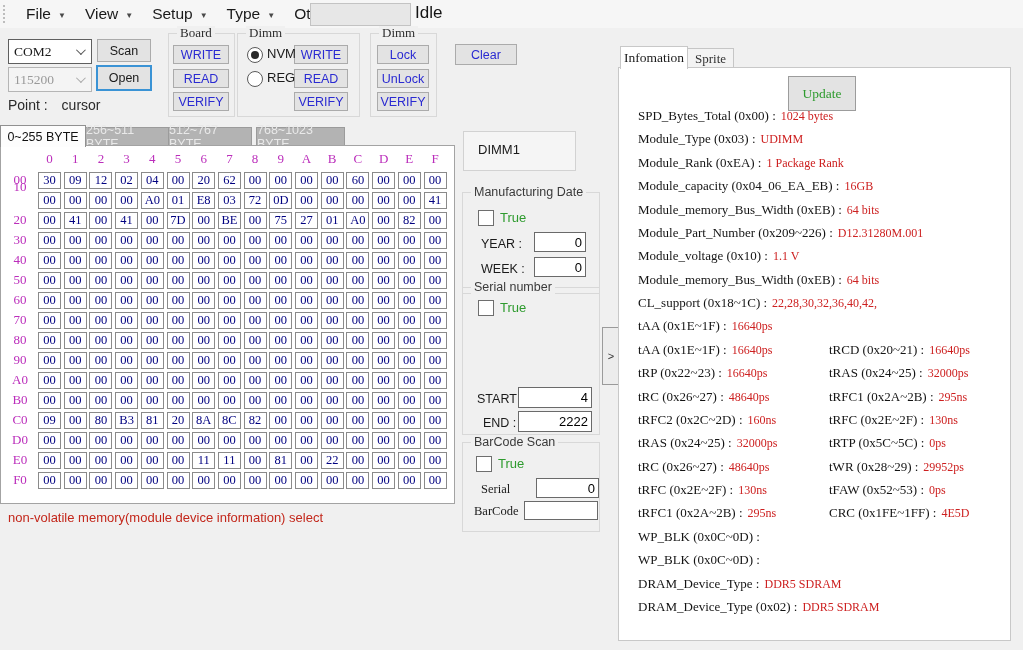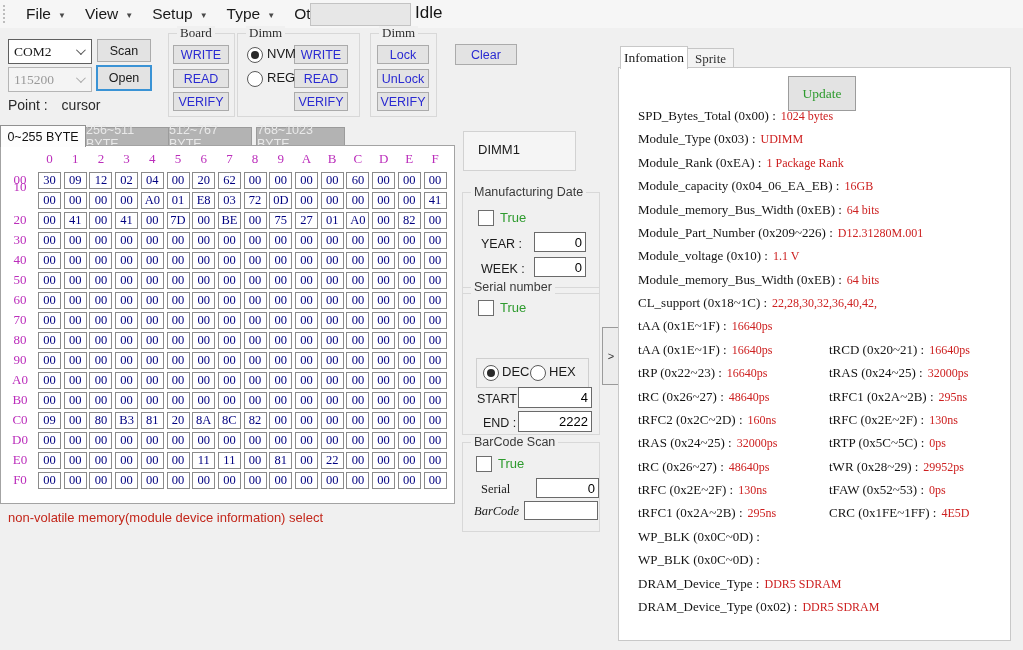--- a/index.html
+++ b/index.html
@@ -460,39 +460,33 @@
   <span class="flabel" style="left:18px;top:44px;">YEAR :</span>
   <input class="inp right" style="left: 71px; top: 39px; width: 44px; height: 18px;" value="0">
   <span class="flabel" style="left:18px;top:69px;">WEEK :</span>
   <input class="inp right" style="left: 71px; top: 64px; width: 44px; height: 18px;" value="0">
 </div>
 
 <div class="group" style="left:462px;top:287px;width:136px;height:146px;">
   <span class="group-label sans">Serial number</span>
   <span class="checkbox" style="left:15px;top:12px;"></span>
   <span class="truelbl" style="left:37px;top:12px;">True</span>
-  <div class="radio-box" id="base-box" style="left:13px;top:70px;width:111px;height:28px;">
-      <div class="radio sel" style="left: 6px; top: 6px;"></div>
-      <div class="rlabel" style="left: 25px; top: 5px;">DEC</div>
-      <div class="radio" style="left: 53px; top: 6px;"></div>
-      <div class="rlabel" style="left: 72px; top: 5px;">HEX</div>
-    </div>
   <span class="flabel" style="left:14px;top:104px;">START :</span>
   <input class="inp right" style="left: 55px; top: 99px; width: 66px; height: 19px;" value="4">
   <span class="flabel" style="left:20px;top:128px;">END :</span>
   <input class="inp right" style="left: 55px; top: 123px; width: 66px; height: 19px;" value="2222">
 </div>
 
 <div class="group" style="left:462px;top:442px;width:136px;height:88px;">
   <span class="group-label sans">BarCode Scan</span>
   <span class="checkbox" style="left:13px;top:13px;"></span>
   <span class="truelbl" style="left:35px;top:13px;">True</span>
   <span class="flabel serif" style="left:18px;top:39px;">Serial</span>
   <input class="inp right" style="left: 73px; top: 35px; width: 55px; height: 18px;" value="0">
-  <span class="flabel serif" style="left:11px;top:61px;font-style:italic;">BarCode</span>
+  <span class="flabel serif" style="left:11px;top:61px;">BarCode</span>
   <input class="inp" style="left: 61px; top: 58px; width: 66px; height: 17px;" value="">
 </div>
 
 <div id="expander">&gt;</div>
 
 <div id="info-tabs">
     <div class="info-tab active" style="left: 620px; top: 46px; width: 66px; height: 22px; position: absolute;">Infomation</div>
     <div class="info-tab inactive" style="left: 687px; top: 48px; width: 45px; height: 19px; position: absolute;">Sprite</div>
   </div>
 <div id="info-body">

